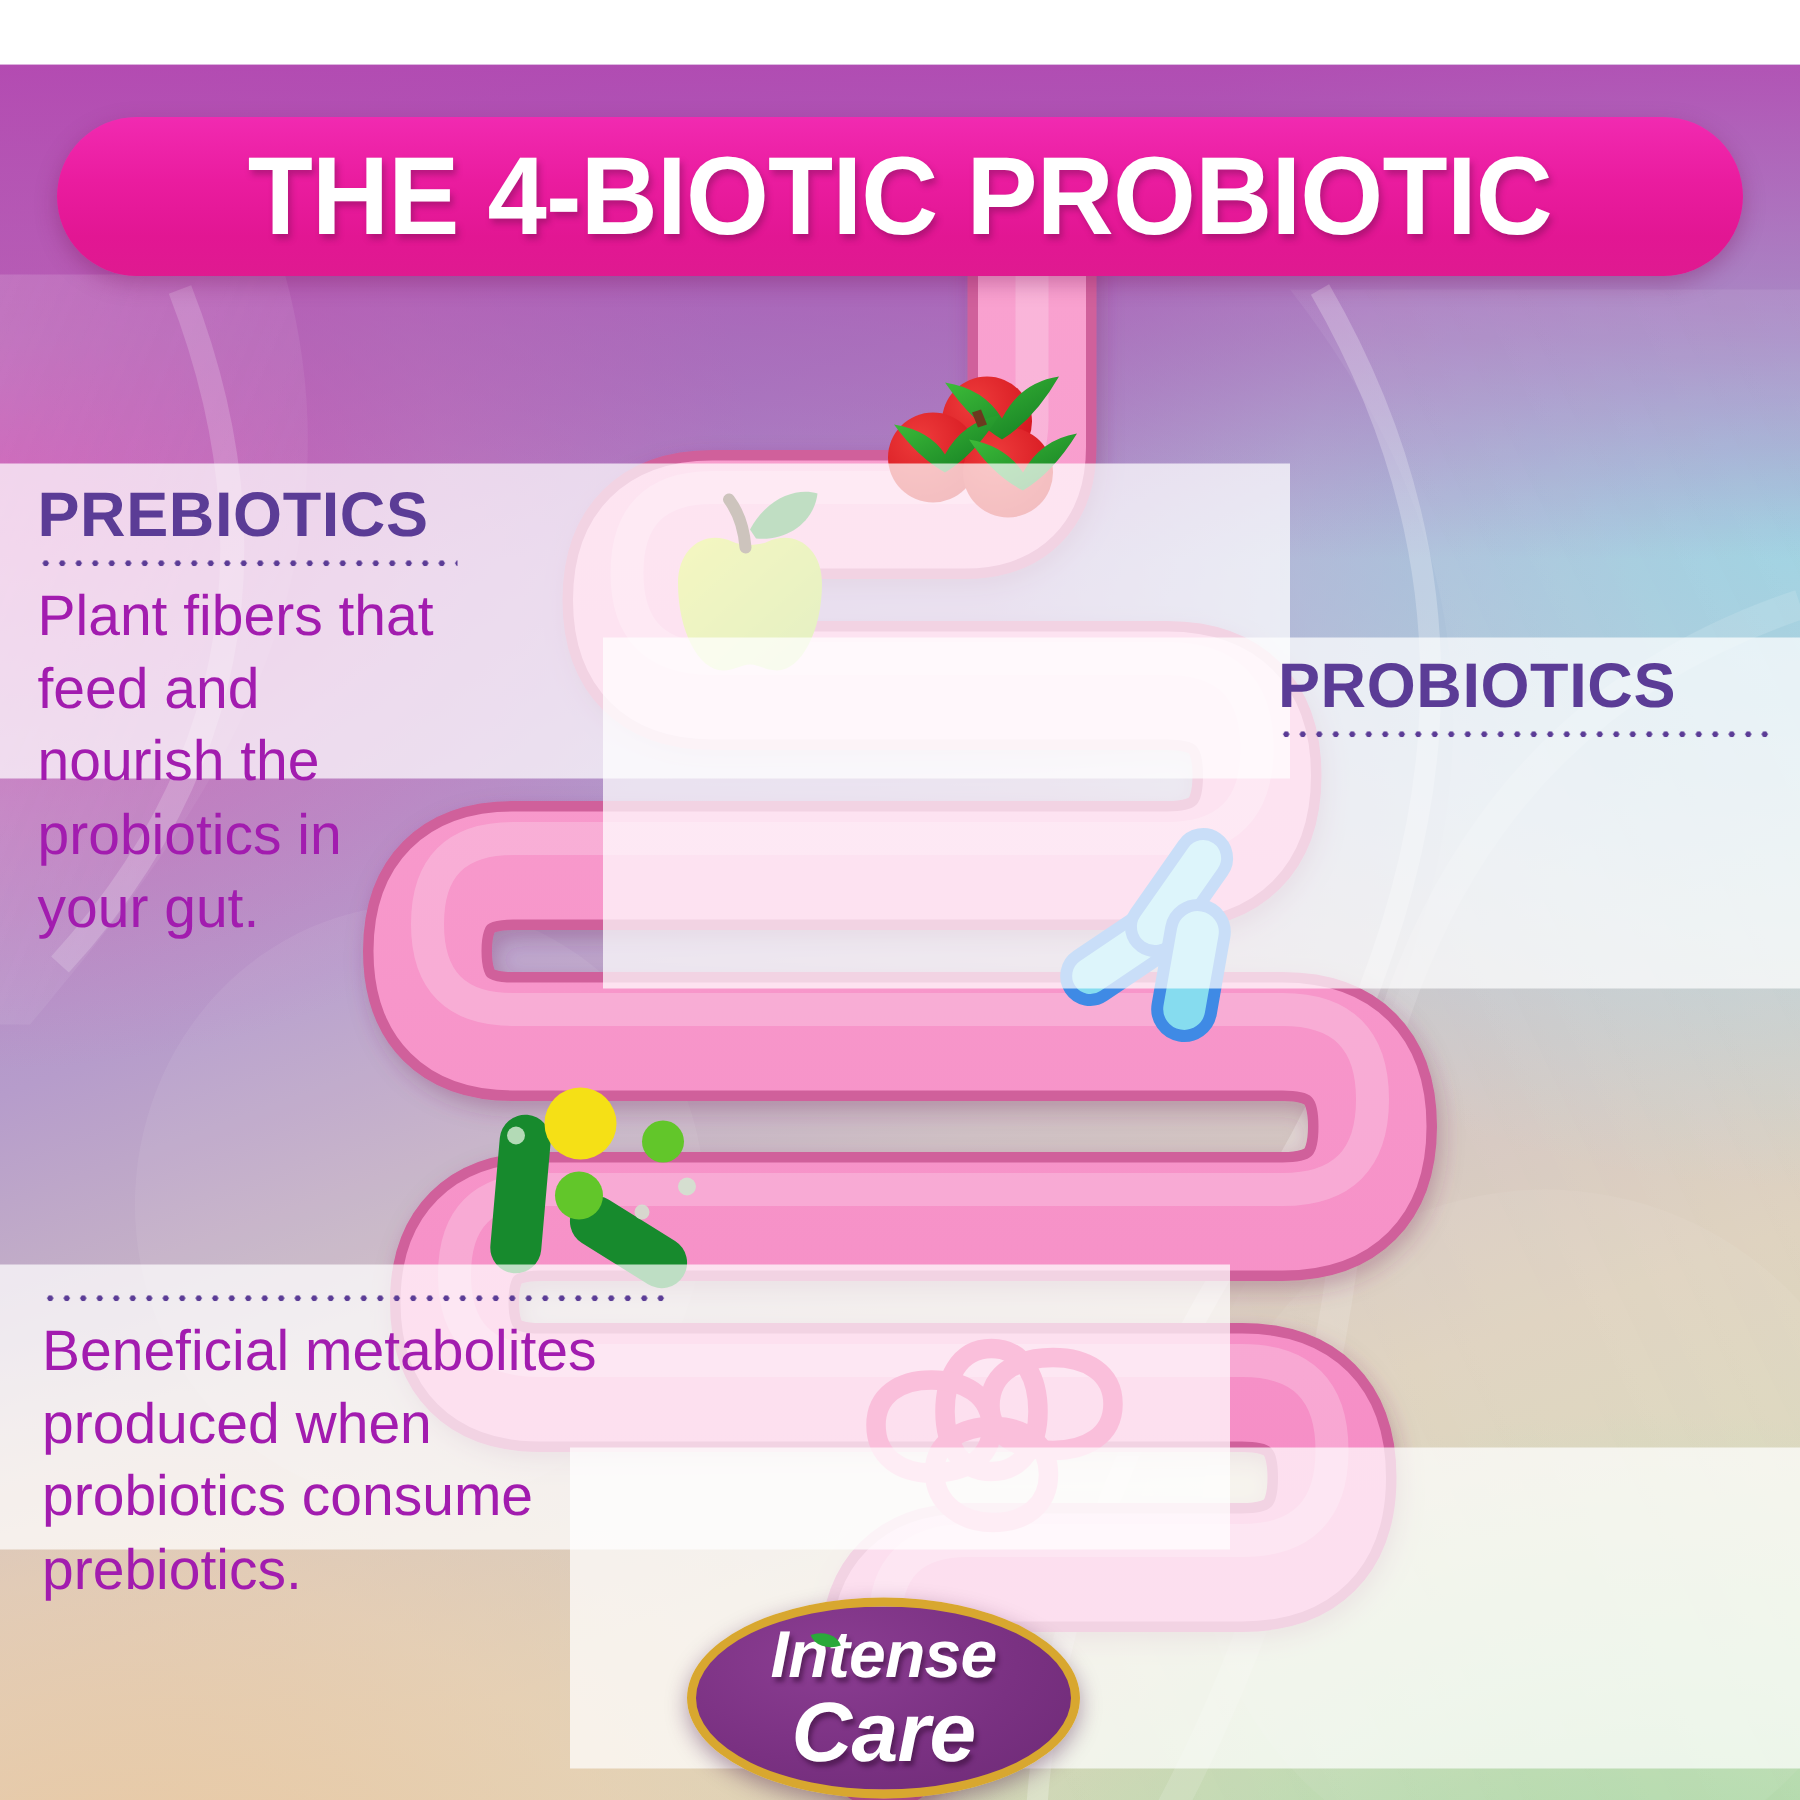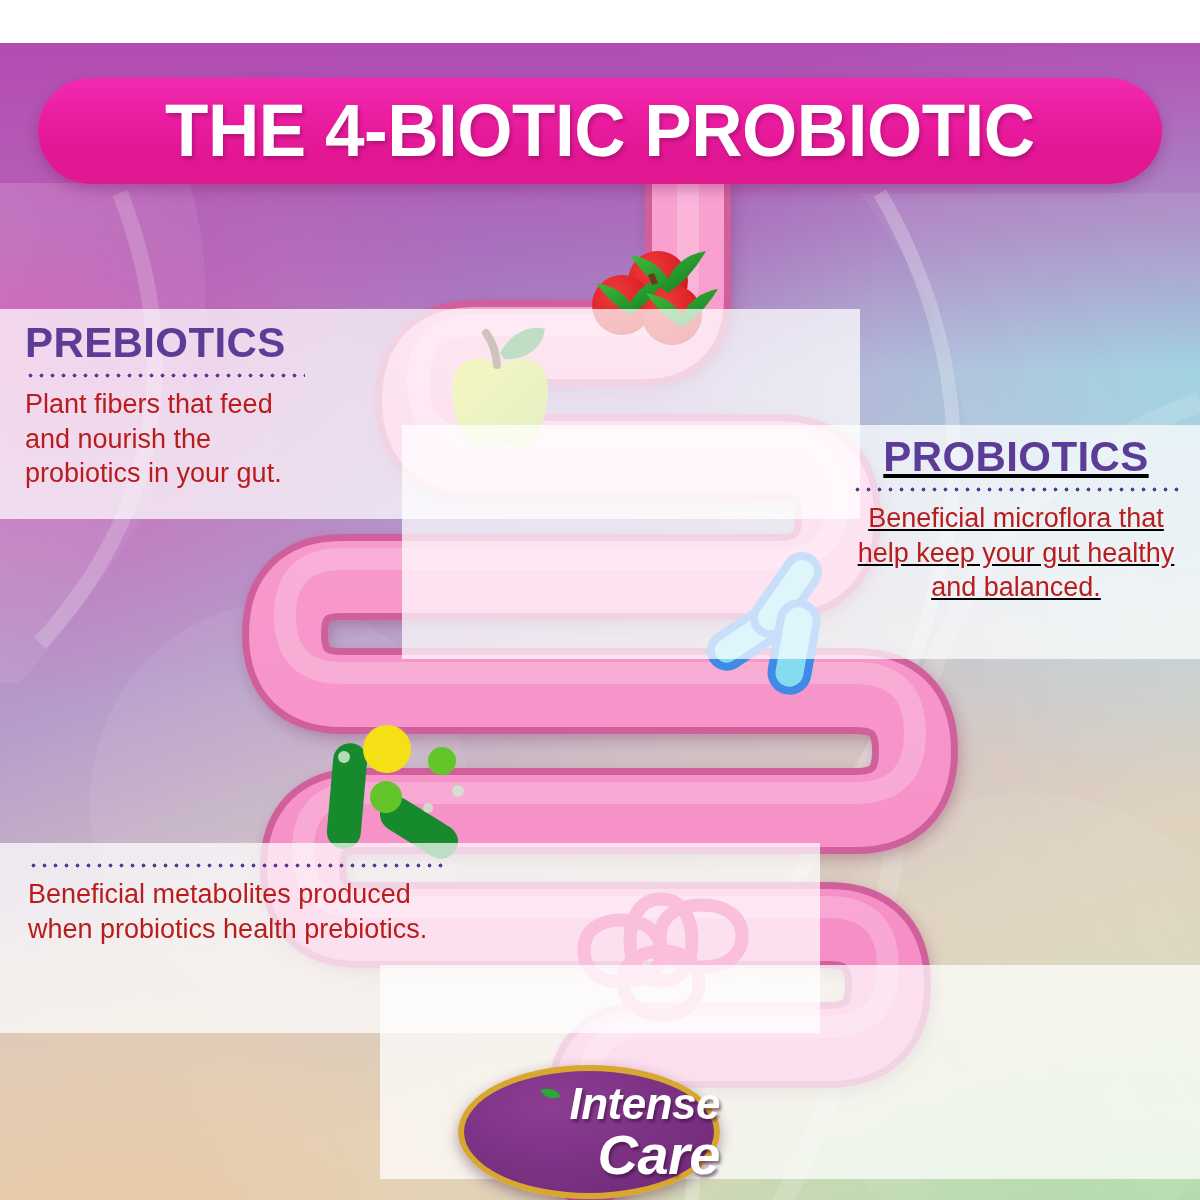--- a/index.html
+++ b/index.html
@@ -30,31 +30,31 @@
     text-shadow:2px 3px 4px rgba(120,15,85,.45);white-space:nowrap;}
 
   
   .band{position:absolute;background:rgba(255,255,255,.72);}
   .infoblk{position:absolute;}
   .head{font-family:"Liberation Sans",sans-serif;font-weight:bold;color:#5b3c96;
     font-size:42px;letter-spacing:.4px;line-height:1.05;margin:0;}
   .dots{height:5px;margin-top:8px;margin-bottom:9px;
     background-image:radial-gradient(circle,#5b3c96 1.9px,rgba(0,0,0,0) 2.1px);
     background-size:11px 5px;background-repeat:repeat-x;}
-  .body{font-family:"Liberation Sans",sans-serif;color:#b91c1c;font-size:27px;line-height:1.28;margin:0;font-weight:400;}
-  .right{text-align:center;text-decoration:underline;}
+  .body{font-family:"Liberation Sans",sans-serif;color:#a21caf;font-size:38px;line-height:1.28;margin:0;font-weight:400;}
+  .right{text-align:left;}
   .left{text-align:left;}
 
   
   .logo{position:absolute;left:458px;top:1022px;width:262px;height:134px;}
   .logo-ell{position:absolute;inset:0;border-radius:50%;
     background:radial-gradient(ellipse at 35% 28%,#8b3d92 0%,#7a3182 55%,#6d2a76 100%);
     border:6px solid #d8a72f;box-shadow:0 5px 14px rgba(70,20,70,.4);}
   .logo-txt{position:absolute;inset:0;display:flex;flex-direction:column;
-    align-items:flex-end;justify-content:center;}
+    align-items:center;justify-content:center;}
   .logo-l1,.logo-l2{font-family:"Liberation Sans",sans-serif;font-weight:bold;font-style:italic;
     color:#fff;line-height:.98;text-shadow:2px 3px 3px rgba(50,10,50,.5);}
   .logo-l1{font-size:44px;letter-spacing:-.5px;}
   .logo-l2{font-size:56px;letter-spacing:-.5px;margin-top:3px;}
   .leaf{position:absolute;left:84px;top:22px;width:17px;height:13px;
     background:#2aa93a;border-radius:0 100% 0 100%;transform:rotate(-18deg);}
 </style>
 </head>
 <body>
 
@@ -252,26 +252,25 @@
 
   <div class="infoblk left" style="left:25px;top:278px;width:280px;">
     <p class="head">PREBIOTICS</p>
     <div class="dots"></div>
     <p class="body">Plant fibers that feed and nourish the probiotics in your gut.</p>
   </div>
 
   <div class="infoblk right" style="left:852px;top:392px;width:328px;">
     <p class="head">PROBIOTICS</p>
     <div class="dots"></div>
-    <p class="body">Beneficial microflora that help keep your gut healthy and balanced.</p>
   </div>
 
   <div class="infoblk left" style="left:28px;top:812px;width:420px;">
     <div class="dots"></div>
-    <p class="body">Beneficial metabolites produced when probiotics health prebiotics.</p>
+    <p class="body">Beneficial metabolites produced when probiotics consume prebiotics.</p>
   </div>
 
 
   <div class="logo">
     <div class="logo-ell"></div>
     <div class="logo-txt">
       <span class="logo-l1">Intense</span>
       <span class="logo-l2">Care</span>
     </div>
     <div class="leaf"></div>

